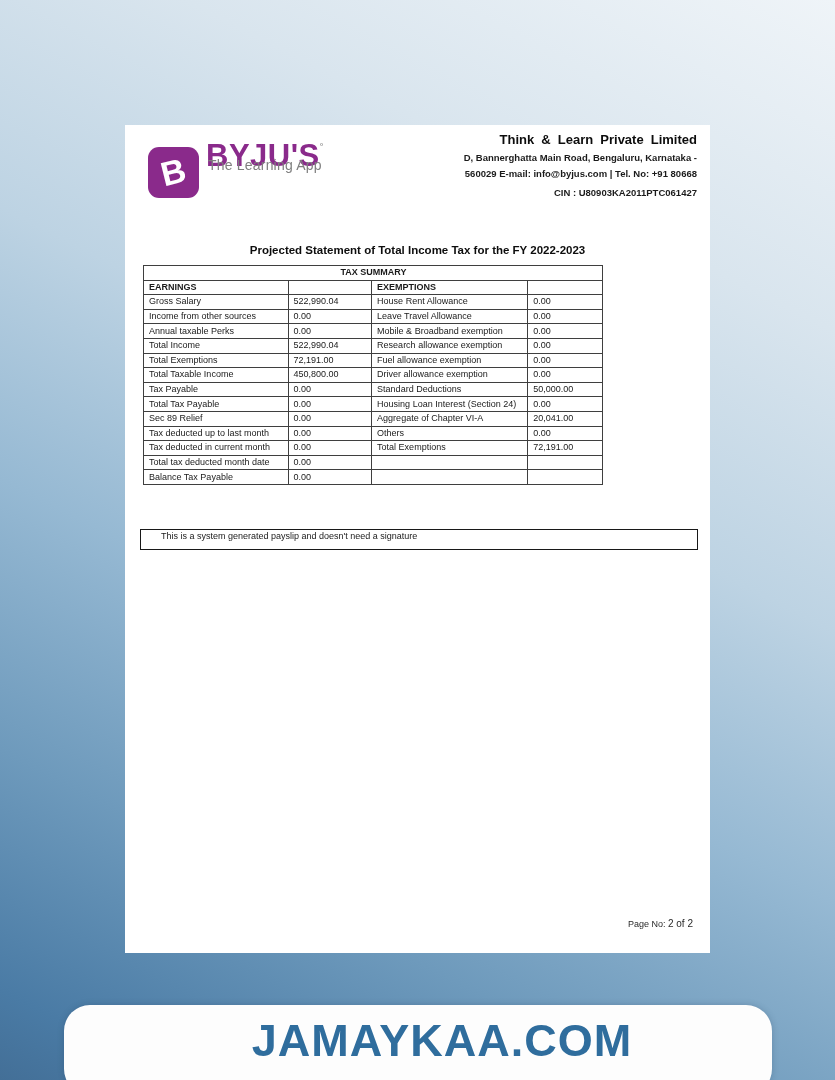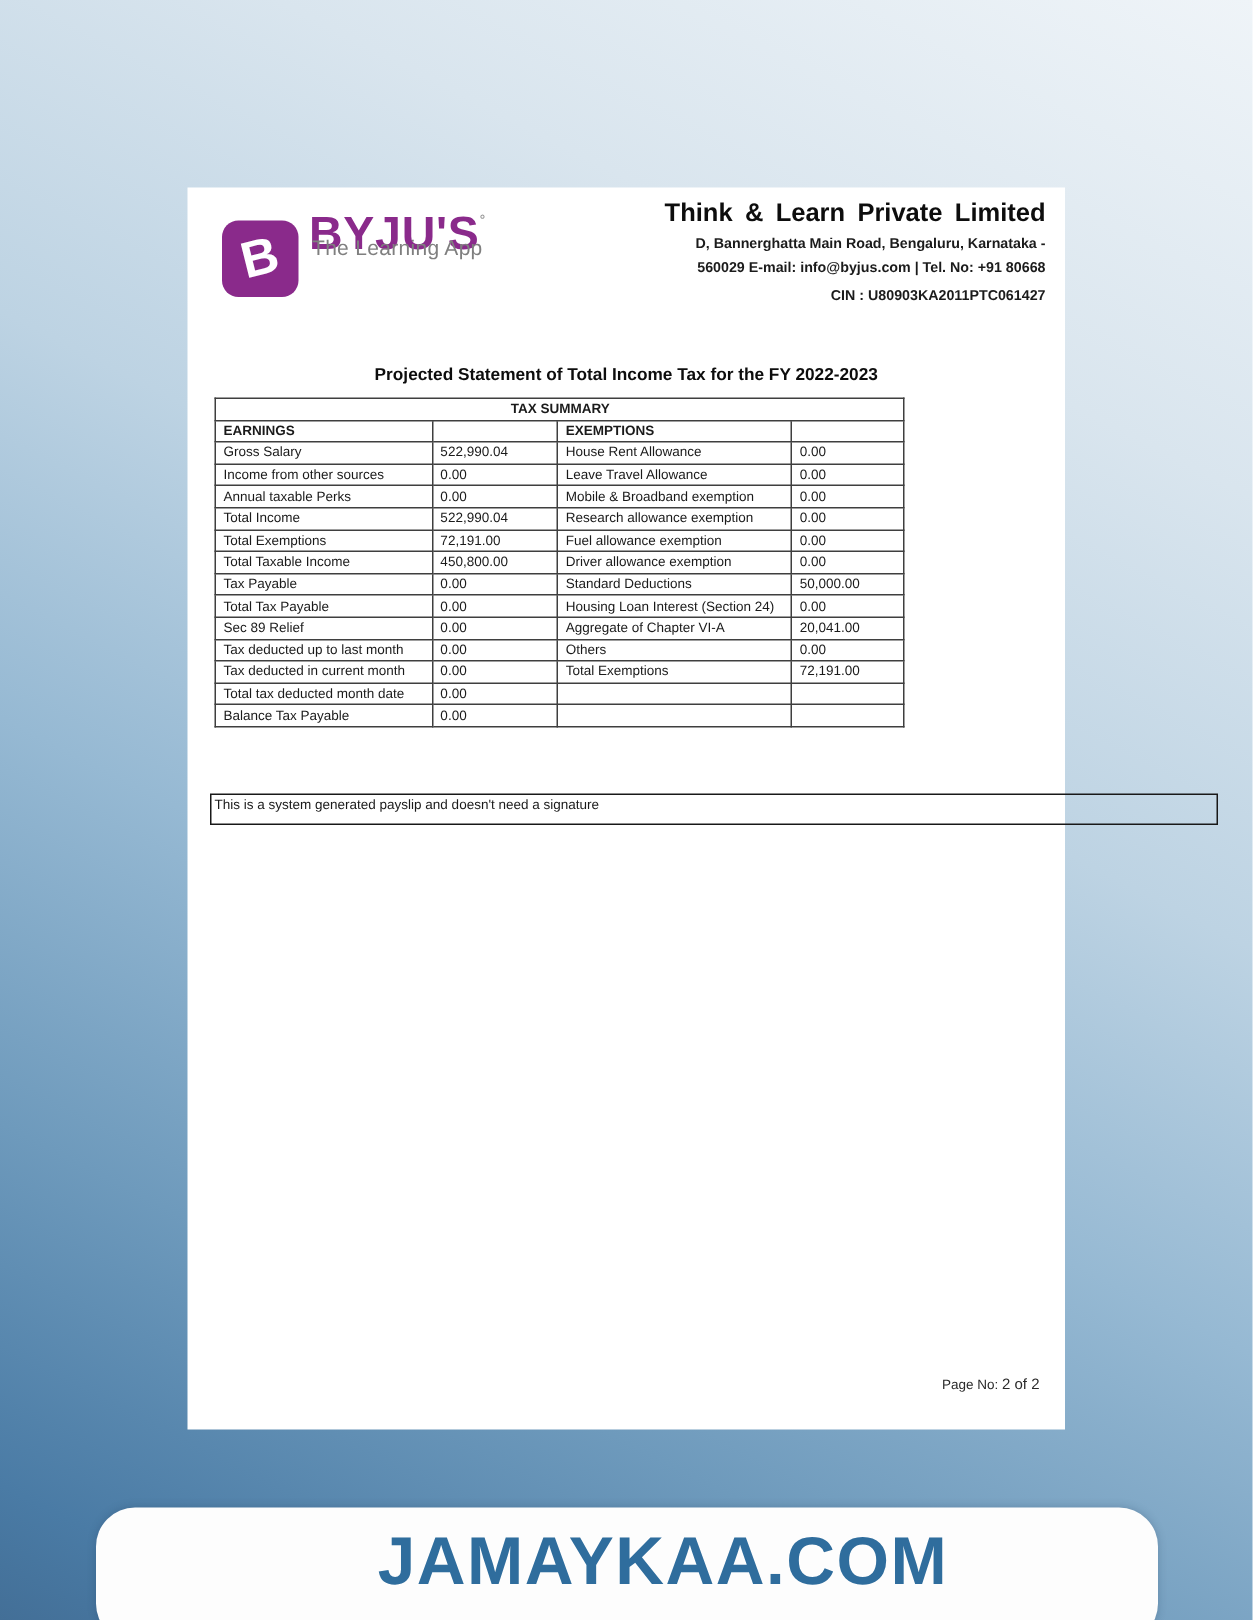--- a/index.html
+++ b/index.html
@@ -30,21 +30,21 @@
     font-size:31px; font-weight:bold; letter-spacing:0.5px; line-height:33px;
   }
   .brand-tm { font-size:9px; vertical-align:top; line-height:14px; color:#9a9a9a; }
   .brand-tagline {
     position:absolute; left:83px; top:32px;
     color:#7f7f7f; font-size:14px; letter-spacing:0.2px;
   }
   .company {
     position:absolute; right:13px; top:7px; width:310px; text-align:right;
   }
-  .company-name { font-size:17px; font-weight:bold; word-spacing:3.5px; color:#0d0d0d; margin-bottom:3px; }
+  .company-name { font-size:13px; font-weight:bold; word-spacing:3.5px; color:#0d0d0d; margin-bottom:3px; }
   .company-address div { font-size:9.5px; font-weight:600; line-height:15.5px; color:#1b1b1b; }
   .company-cin { font-size:9.5px; font-weight:600; margin-top:6px; color:#1b1b1b; }
 
   
   .doc-title {
     position:absolute; left:0; top:119px; width:100%;
     text-align:center; font-size:11.5px; font-weight:bold; color:#0d0d0d;
   }
 
   
@@ -56,23 +56,23 @@
     border:1px solid #3f3f3f; font-size:9px; line-height:11px;
     height:14.6px; padding:1px 4px 1px 5px; overflow:hidden; white-space:nowrap;
     color:#1a1a1a;
   }
   .tax-table td.caption { text-align:center; font-weight:bold; }
   .tax-table td.colhead { font-weight:bold; }
   .tax-table td.val { text-align:left; padding-right:4px; }
 
   
   .note-box {
-    position:absolute; left:15px; top:404px; width:672px; height:21px;
+    position:absolute; left:15px; top:404px; width:558px; height:21px;
     border:1px solid #181818; font-size:9px; line-height:10px;
-    padding:1px 2px; color:#1a1a1a;
+    padding:1px 20px; color:#1a1a1a;
   }
 
   
   .page-no {
     position:absolute; right:17px; top:793px; font-size:9px; color:#2a2a2a;
   }
   .page-no .big { font-size:10px; }
 
   
   .banner {

